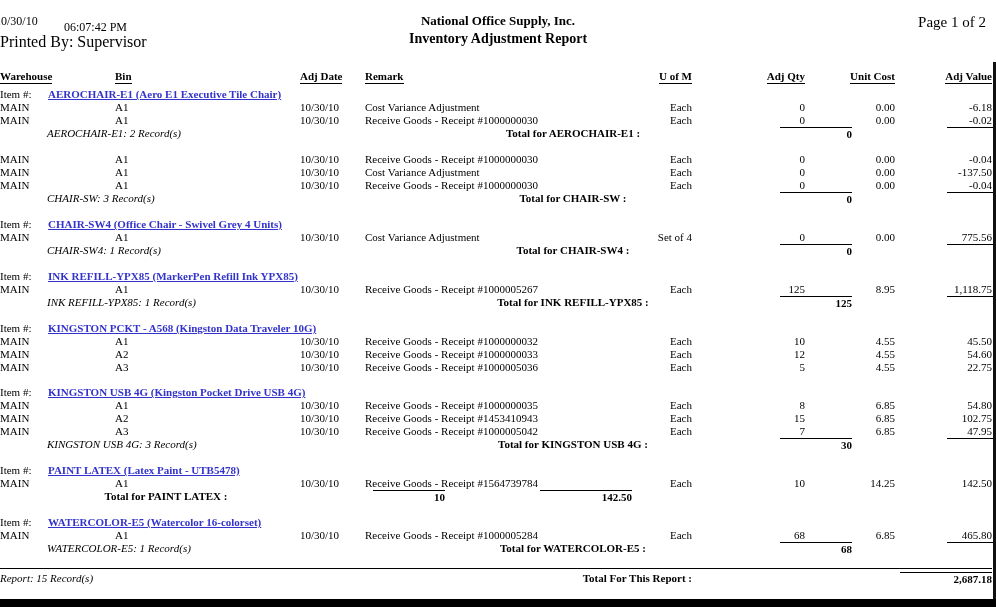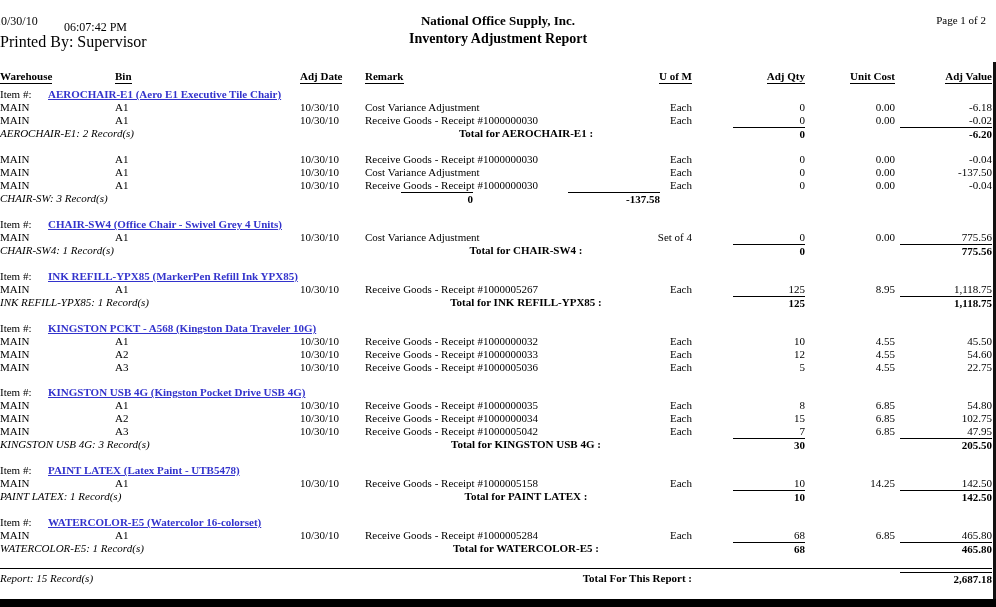--- a/index.html
+++ b/index.html
@@ -13,42 +13,42 @@
     font-size: 11px;
     color: #000;
   }
   
   .hdr { position: absolute; white-space: nowrap; }
   .h-date     { left: -5px; top: 14px; font-size: 12px; }
   .h-time     { left: 64px; top: 20px; font-size: 12px; }
   .h-printed  { left: 0px;  top: 33px; font-size: 16px; }
   .h-company  { left: 0; width: 100%; text-align: center; top: 13px; font-weight: bold; font-size: 13px; }
   .h-title    { left: 0; width: 100%; text-align: center; top: 31px; font-weight: bold; font-size: 14px; }
-  .h-page     { right: 10px; top: 14px; font-size: 11px; }
+  .h-page     { right: 10px; top: 14px; font-size: 15px; }
 
   
   .content { position: absolute; top: 70px; left: 0; width: 992px; }
   .row {
     display: grid;
     grid-template-columns: 115px 185px 65px 235px 92px 113px 90px 97px;
     line-height: 13px;
     white-space: nowrap;
   }
   .header-row { height: 18px; }
   .header-row .cell { font-weight: bold; }
   .header-row .hd { border-bottom: 1px solid #000; display: inline-block; }
   .c-uom, .c-qty, .c-cost, .c-val { text-align: right; }
 
   .group { margin-bottom: 12px; }
   .item-row { line-height: 13px; white-space: nowrap; }
   .item-label { display: inline-block; width: 48px; }
   .item-link { color: var(--link, #3333cc); text-decoration: underline; font-weight: bold; }
 
   .total-row { display: flex; line-height: 13px; white-space: nowrap; }
-  .t-note  { flex: 0 0 360px; font-style: italic; }
+  .t-note  { flex: 0 0 360px; font-style: italic; padding-left: 47px; }
   .t-label { flex: 0 0 332px; text-align: center; font-weight: bold; }
   .t-qty   { flex: 0 0 113px; text-align: right; font-weight: bold; }
   .t-cost  { flex: 0 0 90px; }
   .t-val   { flex: 0 0 97px;  text-align: right; font-weight: bold; }
   .sum { display: inline-block; border-top: 1px solid #000; text-align: right; }
   .t-qty .sum, .f-qty .sum { min-width: 72px; }
   .t-val .sum, .f-val .sum { min-width: 92px; }
 
   
   .footer-row {
@@ -147,20 +147,21 @@
             <span class="cell c-bin">A1</span>
             <span class="cell c-date">10/30/10</span>
             <span class="cell c-remark">Receive Goods - Receipt #1000000030</span>
             <span class="cell c-uom">Each</span>
             <span class="cell c-qty">0</span>
             <span class="cell c-cost">0.00</span>
             <span class="cell c-val">-0.04</span>
           </div>
           <div class="total-row">
             <span class="t-note">CHAIR-SW: 3 Record(s)</span>
+            <span class="t-label">Total for CHAIR-SW :</span>
             <span class="t-qty"><span class="sum">0</span></span>
             <span class="t-cost"></span>
             <span class="t-val"><span class="sum">-137.58</span></span>
           </div>
         </div>
         <div class="group">
           <div class="item-row"><span class="item-label">Item #:</span><span class="item-link">CHAIR-SW4 (Office Chair - Swivel Grey 4 Units)</span></div>
           <div class="row detail-row">
             <span class="cell c-wh">MAIN</span>
             <span class="cell c-bin">A1</span>
@@ -241,21 +242,21 @@
             <span class="cell c-remark">Receive Goods - Receipt #1000000035</span>
             <span class="cell c-uom">Each</span>
             <span class="cell c-qty">8</span>
             <span class="cell c-cost">6.85</span>
             <span class="cell c-val">54.80</span>
           </div>
           <div class="row detail-row">
             <span class="cell c-wh">MAIN</span>
             <span class="cell c-bin">A2</span>
             <span class="cell c-date">10/30/10</span>
-            <span class="cell c-remark">Receive Goods - Receipt #1000000034</span>
+            <span class="cell c-remark">Receive Goods - Receipt #1453410943</span>
             <span class="cell c-uom">Each</span>
             <span class="cell c-qty">15</span>
             <span class="cell c-cost">6.85</span>
             <span class="cell c-val">102.75</span>
           </div>
           <div class="row detail-row">
             <span class="cell c-wh">MAIN</span>
             <span class="cell c-bin">A3</span>
             <span class="cell c-date">10/30/10</span>
             <span class="cell c-remark">Receive Goods - Receipt #1000005042</span>
@@ -271,28 +272,27 @@
             <span class="t-cost"></span>
             <span class="t-val"><span class="sum">205.50</span></span>
           </div>
         </div>
         <div class="group">
           <div class="item-row"><span class="item-label">Item #:</span><span class="item-link">PAINT LATEX (Latex Paint - UTB5478)</span></div>
           <div class="row detail-row">
             <span class="cell c-wh">MAIN</span>
             <span class="cell c-bin">A1</span>
             <span class="cell c-date">10/30/10</span>
-            <span class="cell c-remark">Receive Goods - Receipt #1000005158</span>
+            <span class="cell c-remark">Receive Goods - Receipt #1564739784</span>
             <span class="cell c-uom">Each</span>
             <span class="cell c-qty">10</span>
             <span class="cell c-cost">14.25</span>
             <span class="cell c-val">142.50</span>
           </div>
           <div class="total-row">
-            <span class="t-note">PAINT LATEX: 1 Record(s)</span>
             <span class="t-label">Total for PAINT LATEX :</span>
             <span class="t-qty"><span class="sum">10</span></span>
             <span class="t-cost"></span>
             <span class="t-val"><span class="sum">142.50</span></span>
           </div>
         </div>
         <div class="group">
           <div class="item-row"><span class="item-label">Item #:</span><span class="item-link">WATERCOLOR-E5 (Watercolor 16-colorset)</span></div>
           <div class="row detail-row">
             <span class="cell c-wh">MAIN</span>

